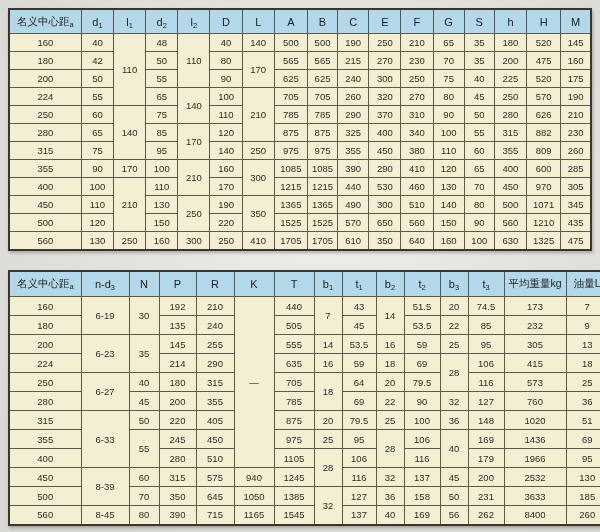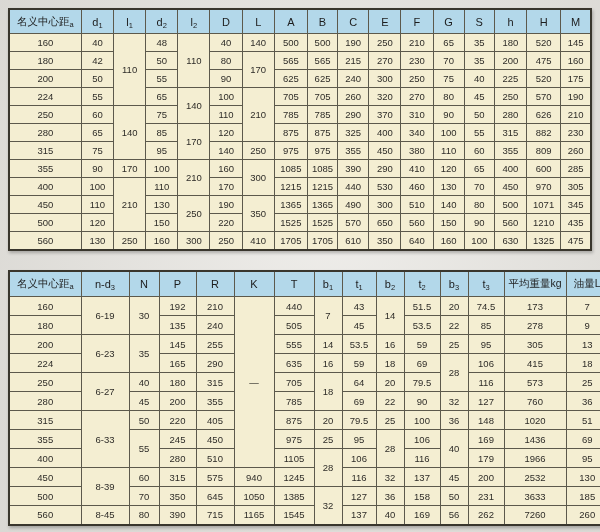--- a/index.html
+++ b/index.html
@@ -375,42 +375,42 @@
       </tr>
       <tr>
         <td>180</td>
         <td>135</td>
         <td>240</td>
         <td>505</td>
         <td>45</td>
         <td>53.5</td>
         <td>22</td>
         <td>85</td>
-        <td>278</td>
+        <td>232</td>
         <td>9</td>
       </tr>
       <tr>
         <td>200</td>
         <td rowspan="2">6-23</td>
         <td rowspan="2">35</td>
         <td>145</td>
         <td>255</td>
         <td>555</td>
         <td>14</td>
         <td>53.5</td>
         <td>16</td>
         <td>59</td>
         <td>25</td>
         <td>95</td>
         <td>305</td>
         <td>13</td>
       </tr>
       <tr>
         <td>224</td>
-        <td>165</td>
+        <td>214</td>
         <td>290</td>
         <td>635</td>
         <td>16</td>
         <td>59</td>
         <td>18</td>
         <td>69</td>
         <td rowspan="2">28</td>
         <td>106</td>
         <td>415</td>
         <td>18</td>
@@ -525,17 +525,17 @@
         <td>80</td>
         <td>390</td>
         <td>715</td>
         <td>1165</td>
         <td>1545</td>
         <td>137</td>
         <td>40</td>
         <td>169</td>
         <td>56</td>
         <td>262</td>
-        <td>7260</td>
+        <td>8400</td>
         <td>260</td>
       </tr>
     </tbody>
 </table>
 
 </body></html>

